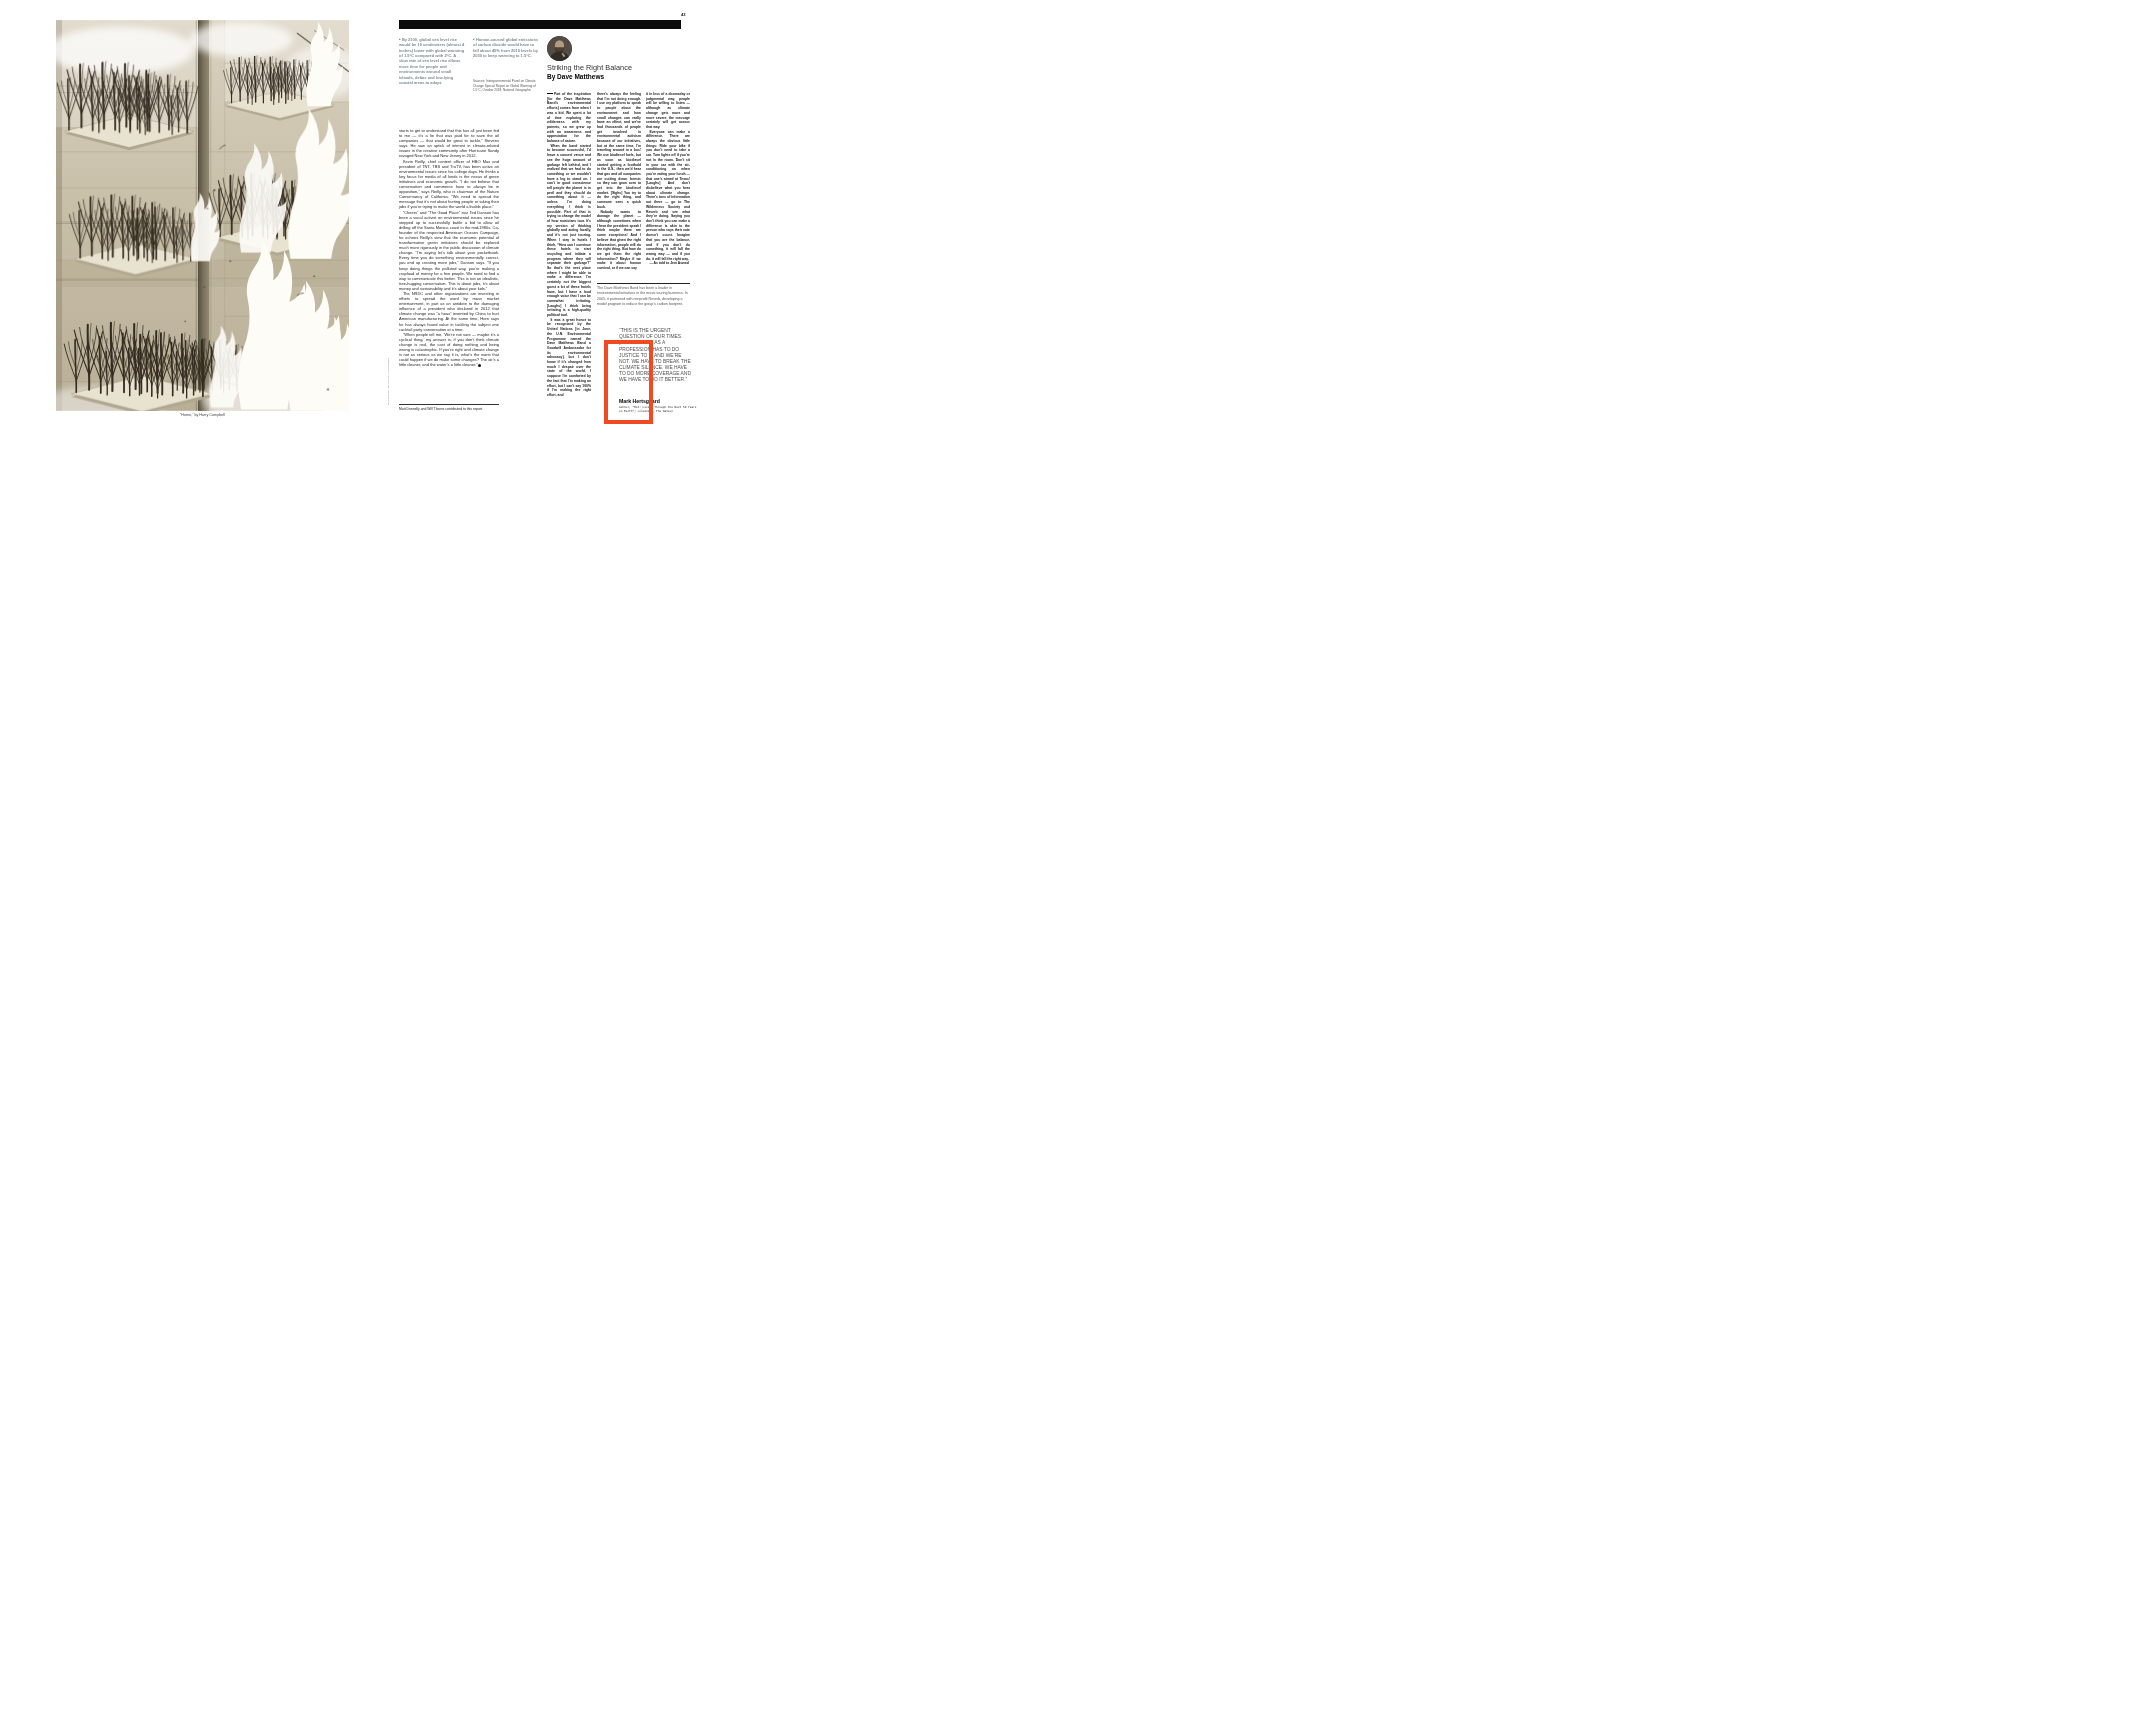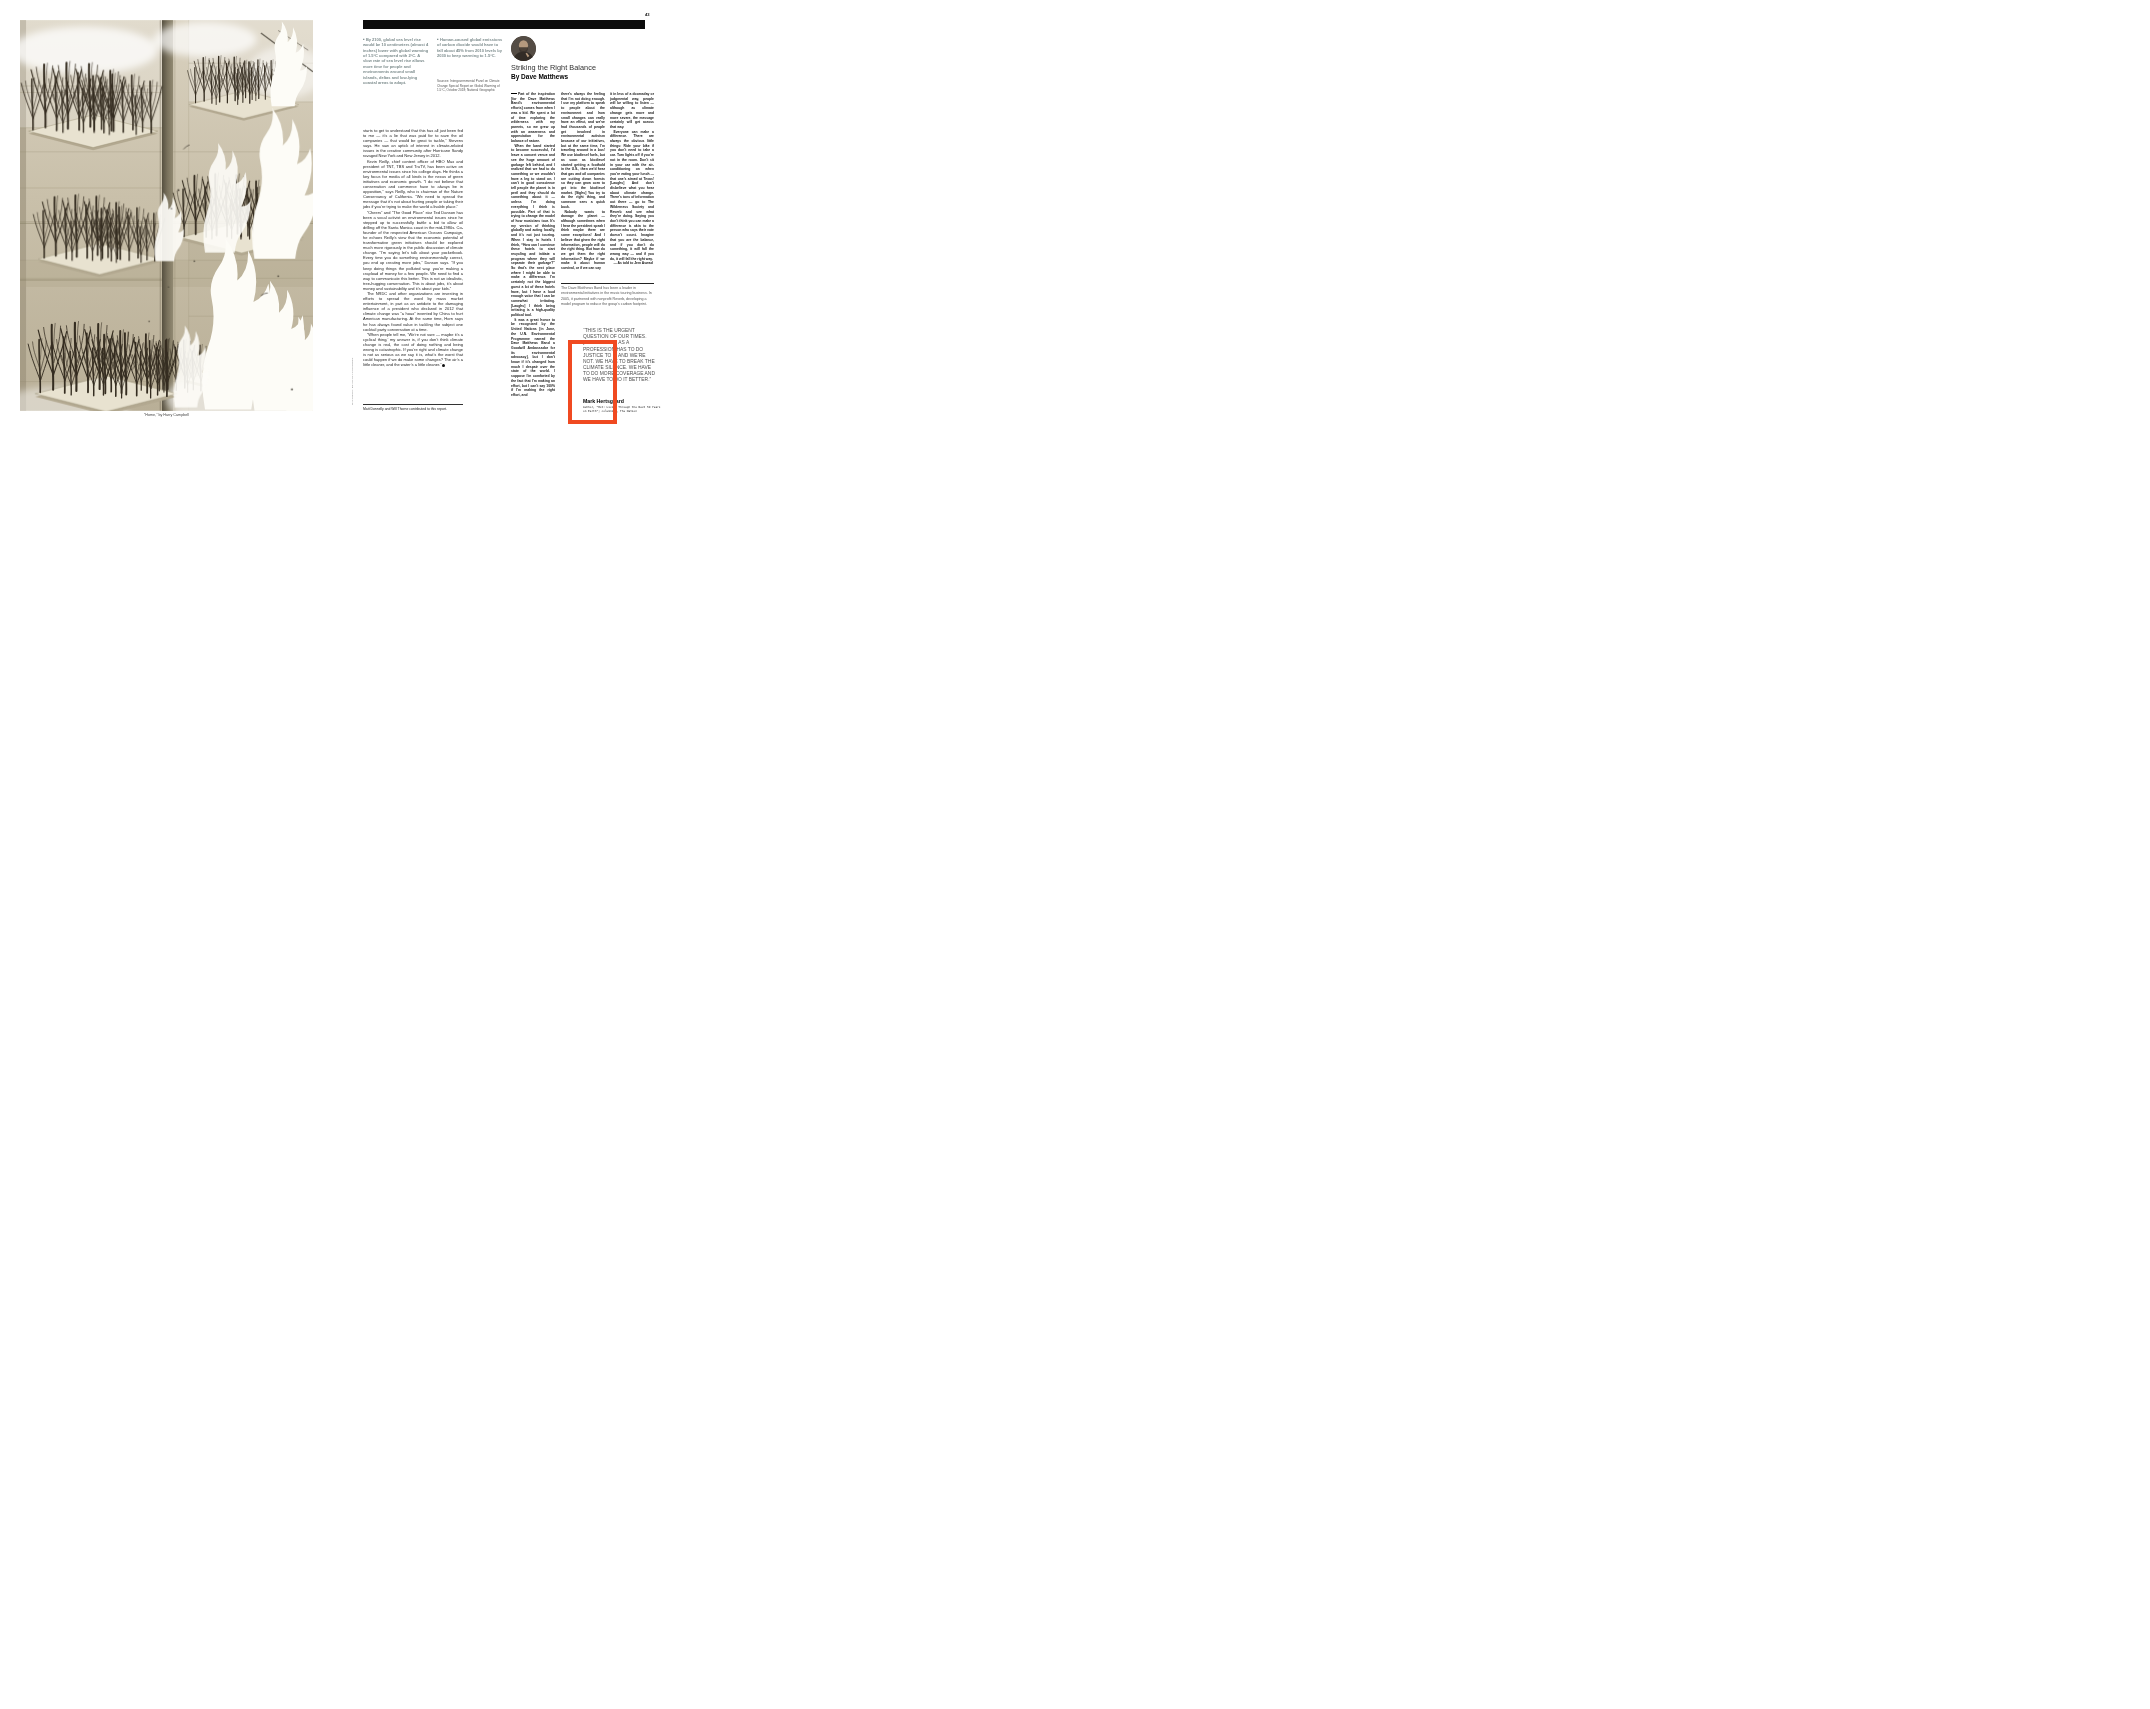--- a/index.html
+++ b/index.html
@@ -1,16 +1,16 @@
 <!DOCTYPE html>
 <html style="font-size:6.9px"><head>
 <meta charset="utf-8">
 <style>
   html,body{margin:0;padding:0;background:#ffffff;font-family:"Liberation Sans",sans-serif;color:#111;}
-  .spread{position:relative;width:662px;height:428px;background:#ffffff;overflow:hidden;}
+  .spread{position:relative;width:662px;height:428px;background:#ffffff;overflow:hidden;margin-left:36px;}
 
   
   .artwork{position:absolute;left:20px;top:20px;width:293px;height:391px;margin:0;}
   .artwork svg{display:block;width:100%;height:100%;}
   .art-caption{position:absolute;left:20px;top:413px;width:293px;text-align:center;font-size:3.7px;color:#444;}
 
   
   .pagenum{position:absolute;left:645px;top:12px;font-size:4.1px;font-weight:bold;color:#111;}
   .topbar{position:absolute;left:363px;top:20px;width:282px;height:9px;background:#0c0c0c;}
 

